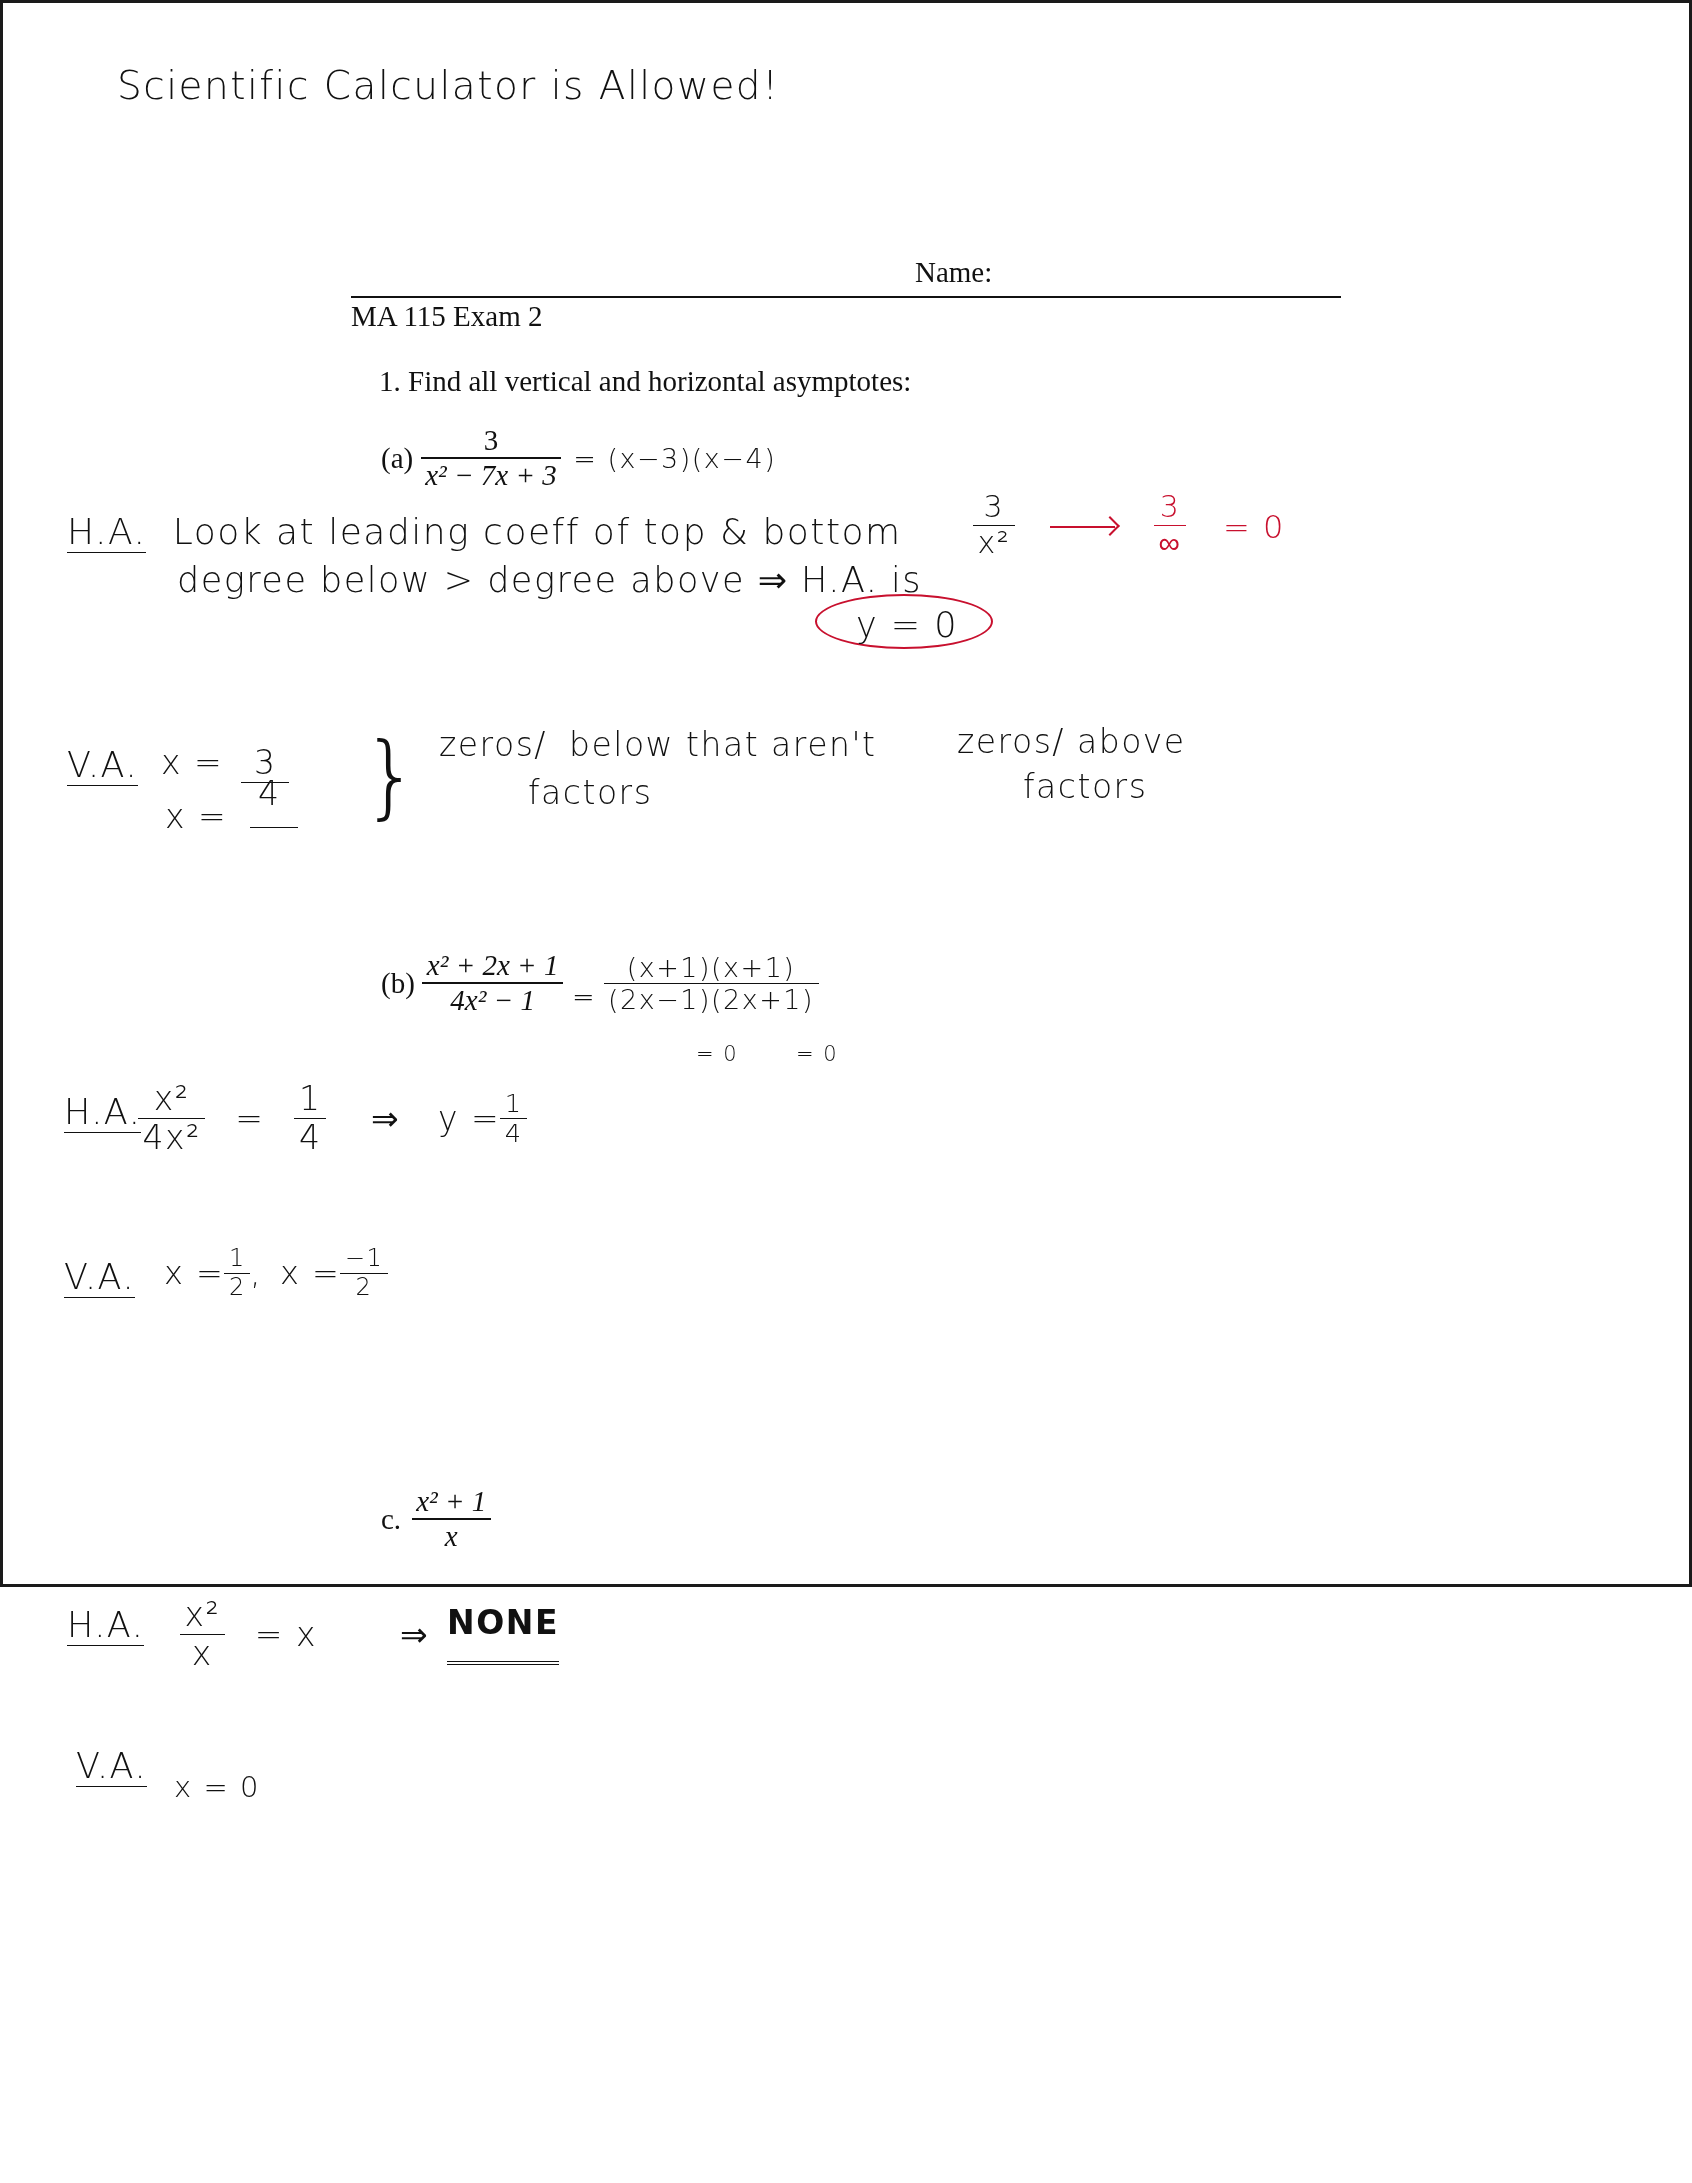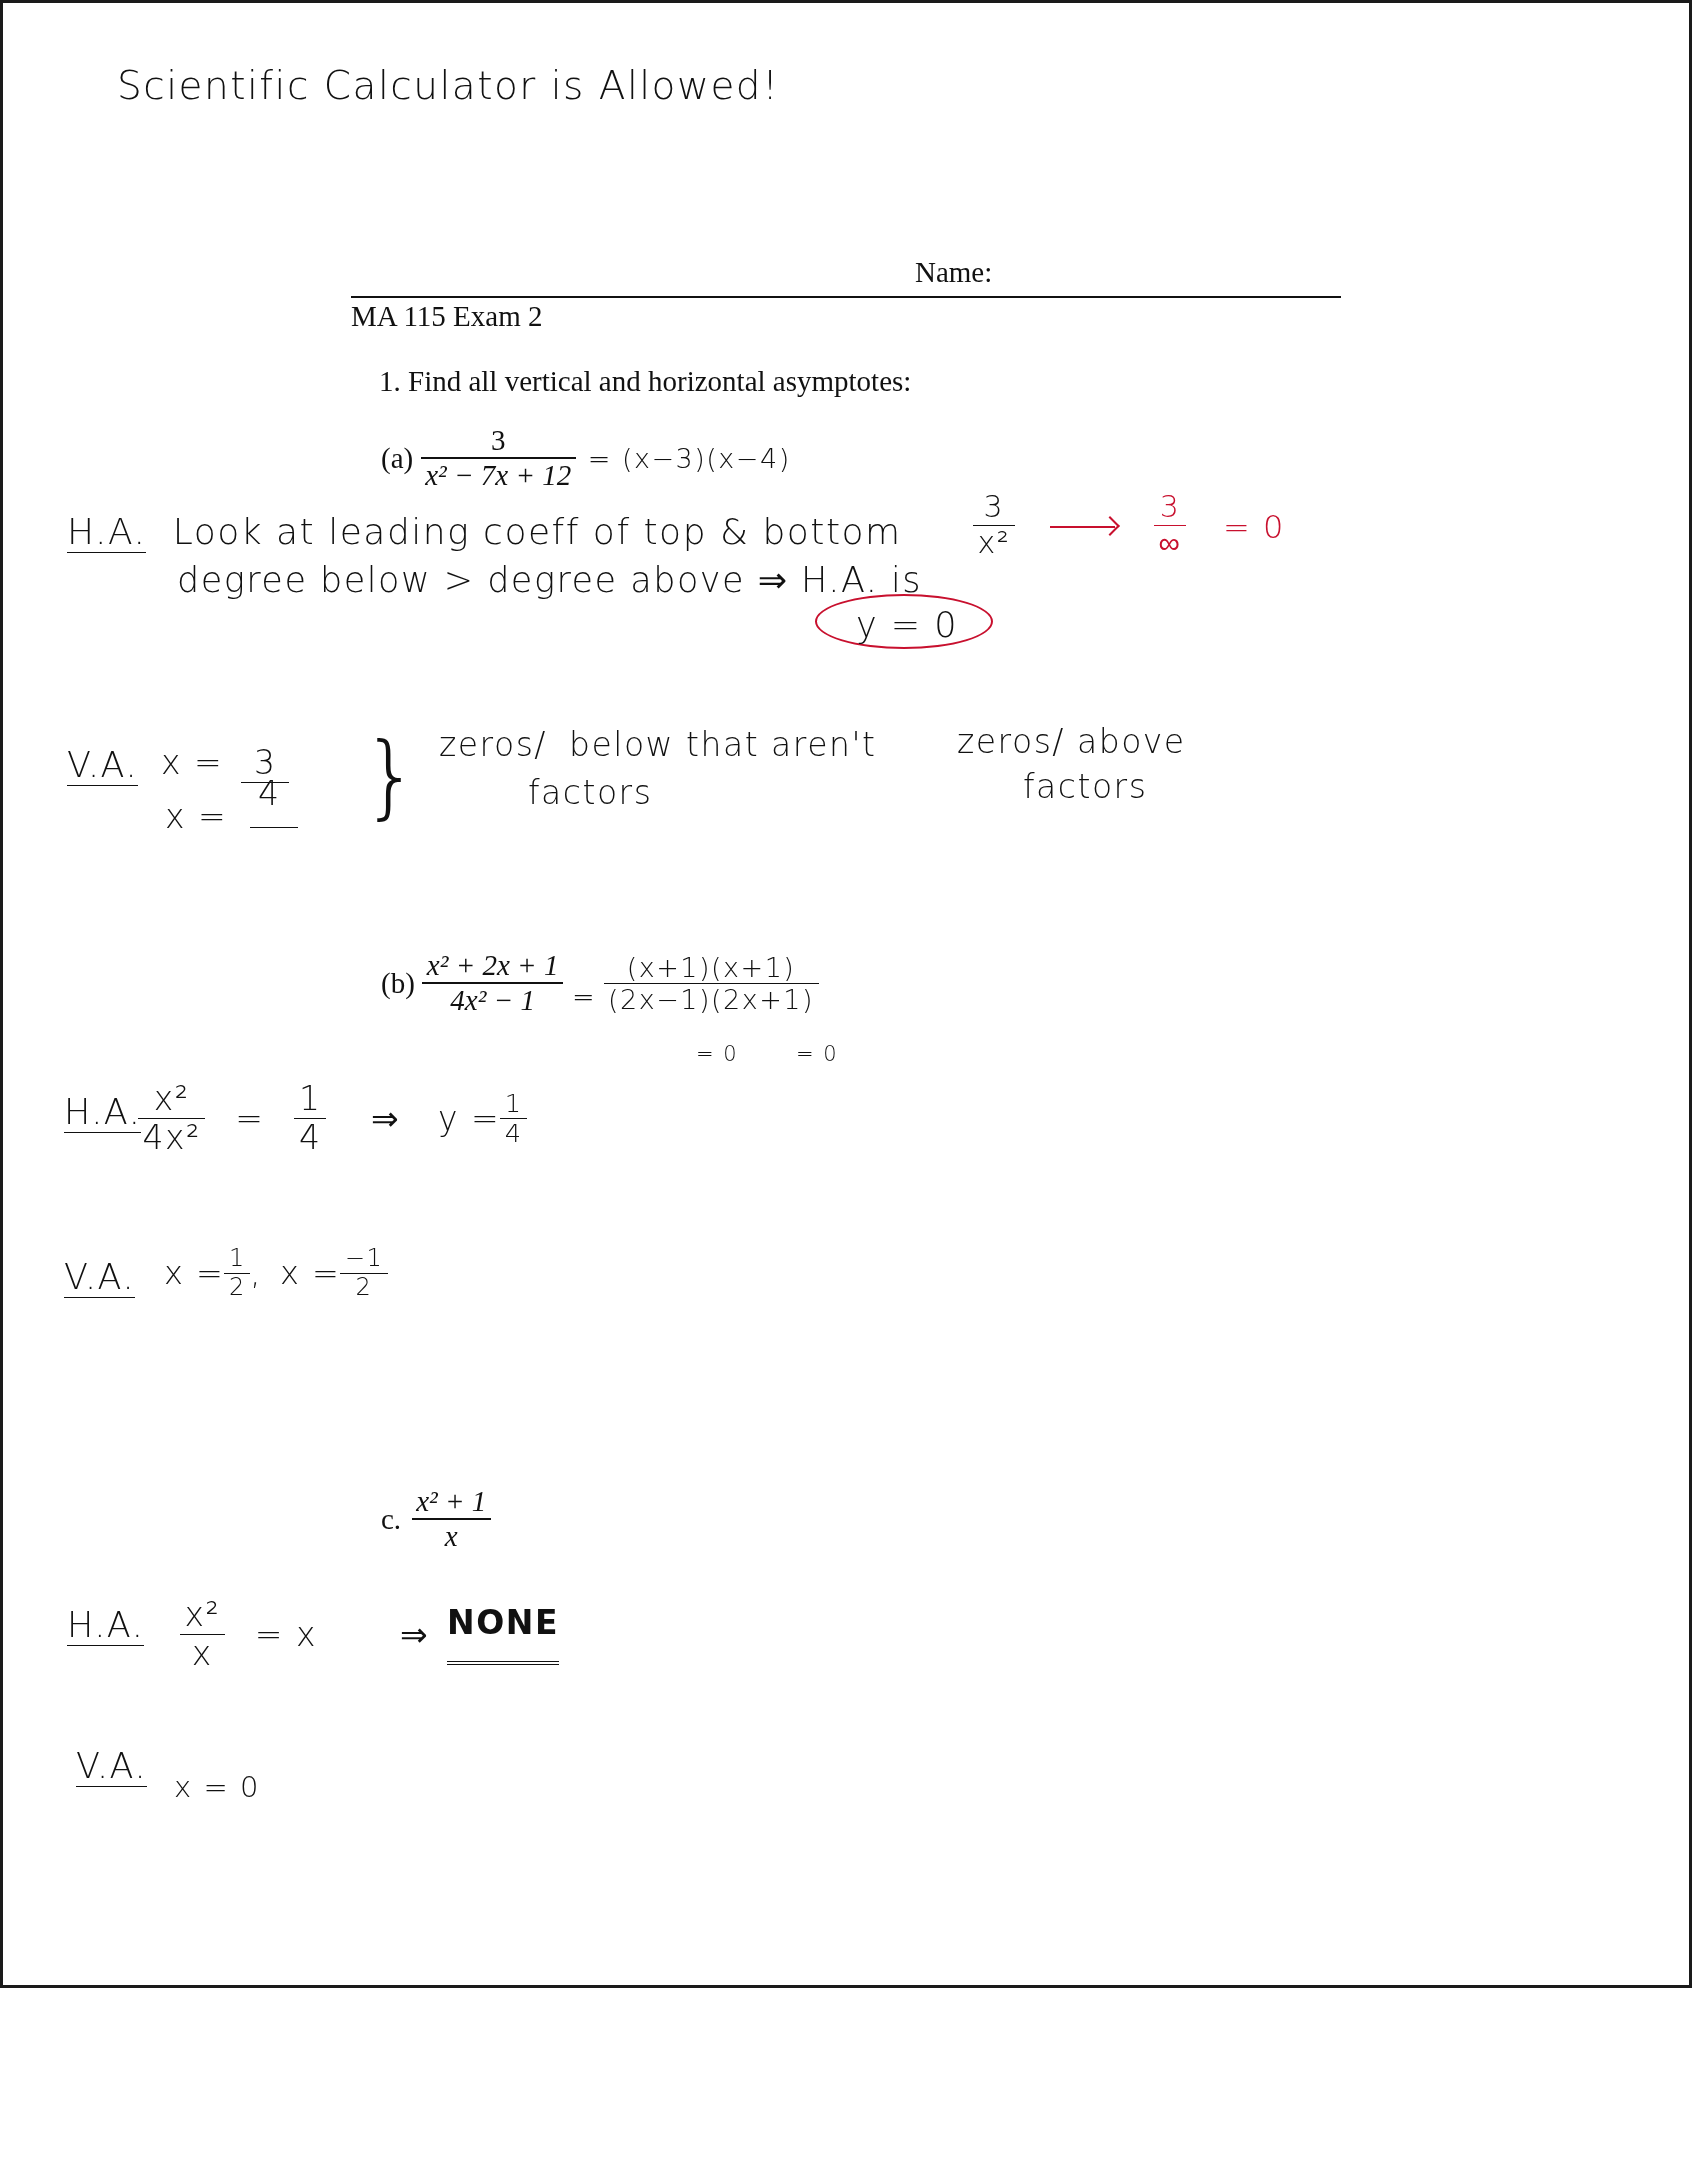--- a/index.html
+++ b/index.html
@@ -1,18 +1,18 @@
 <!DOCTYPE html>
 <html style="font-size:12px"><head>
 <meta charset="utf-8">
 <style>
   html, body { margin: 0; padding: 0; background: #ffffff; }
   body { width: 1692px; height: 2183px; position: relative; overflow: hidden; }
   .page {
-    position: absolute; left: 0; top: 0; width: 1692px; height: 1988px;
+    position: absolute; left: 0; top: 0; width: 1692px; height: 1587px;
     box-sizing: border-box; border: 3px solid #1a1a1a; background: #fff;
   }
   .abs { position: absolute; white-space: nowrap; }
   .hand { font-family: "DejaVu Sans", sans-serif; font-weight: 200; color: #111; letter-spacing: 1.5px; }
   .red { color: #c8102e; }
   .tex { font-family: "Liberation Serif", "DejaVu Serif", serif; color: #111; }
   .italic { font-style: italic; }
   .frac { display: inline-flex; flex-direction: column; align-items: center; vertical-align: middle; }
   .frac .num, .frac .den { padding: 0 4.5px; line-height: 1.15; }
   .frac .bar { width: 100%; border-top: 2.3px solid #111; }
@@ -46,21 +46,21 @@
   <div class="abs tex" style="left:376px; top:362px; font-size:29px;">
     <span>1.</span>
     <span>Find all vertical and horizontal asymptotes:</span>
   </div>
 
   <div class="abs tex" style="left:378px; top:421px; font-size:29px; display:flex; align-items:center;">
     <span style="margin-right:7.5px;">(a)</span>
     <span class="frac">
       <span class="num">3</span>
       <span class="bar"></span>
-      <span class="den italic">x² − 7x + 12</span>
+      <span class="den italic">x² − 7x + 3</span>
     </span>
     <span class="hand" style="font-size:27px; margin-left:12px; ">= (x−3)(x−4)</span>
   </div>
 
   <div class="abs hand" style="left:44px; top:508px; font-size:36px;">
     <span class="ul">H.A.</span>
     <span style="margin-left:13.5px;">Look at leading coeff of top &amp; bottom</span>
   </div>
   <div class="abs hand" style="left:174px; top:557px; font-size:35px;">degree below &gt; degree above ⇒ H.A. is</div>
   <div class="ellipse"></div>

